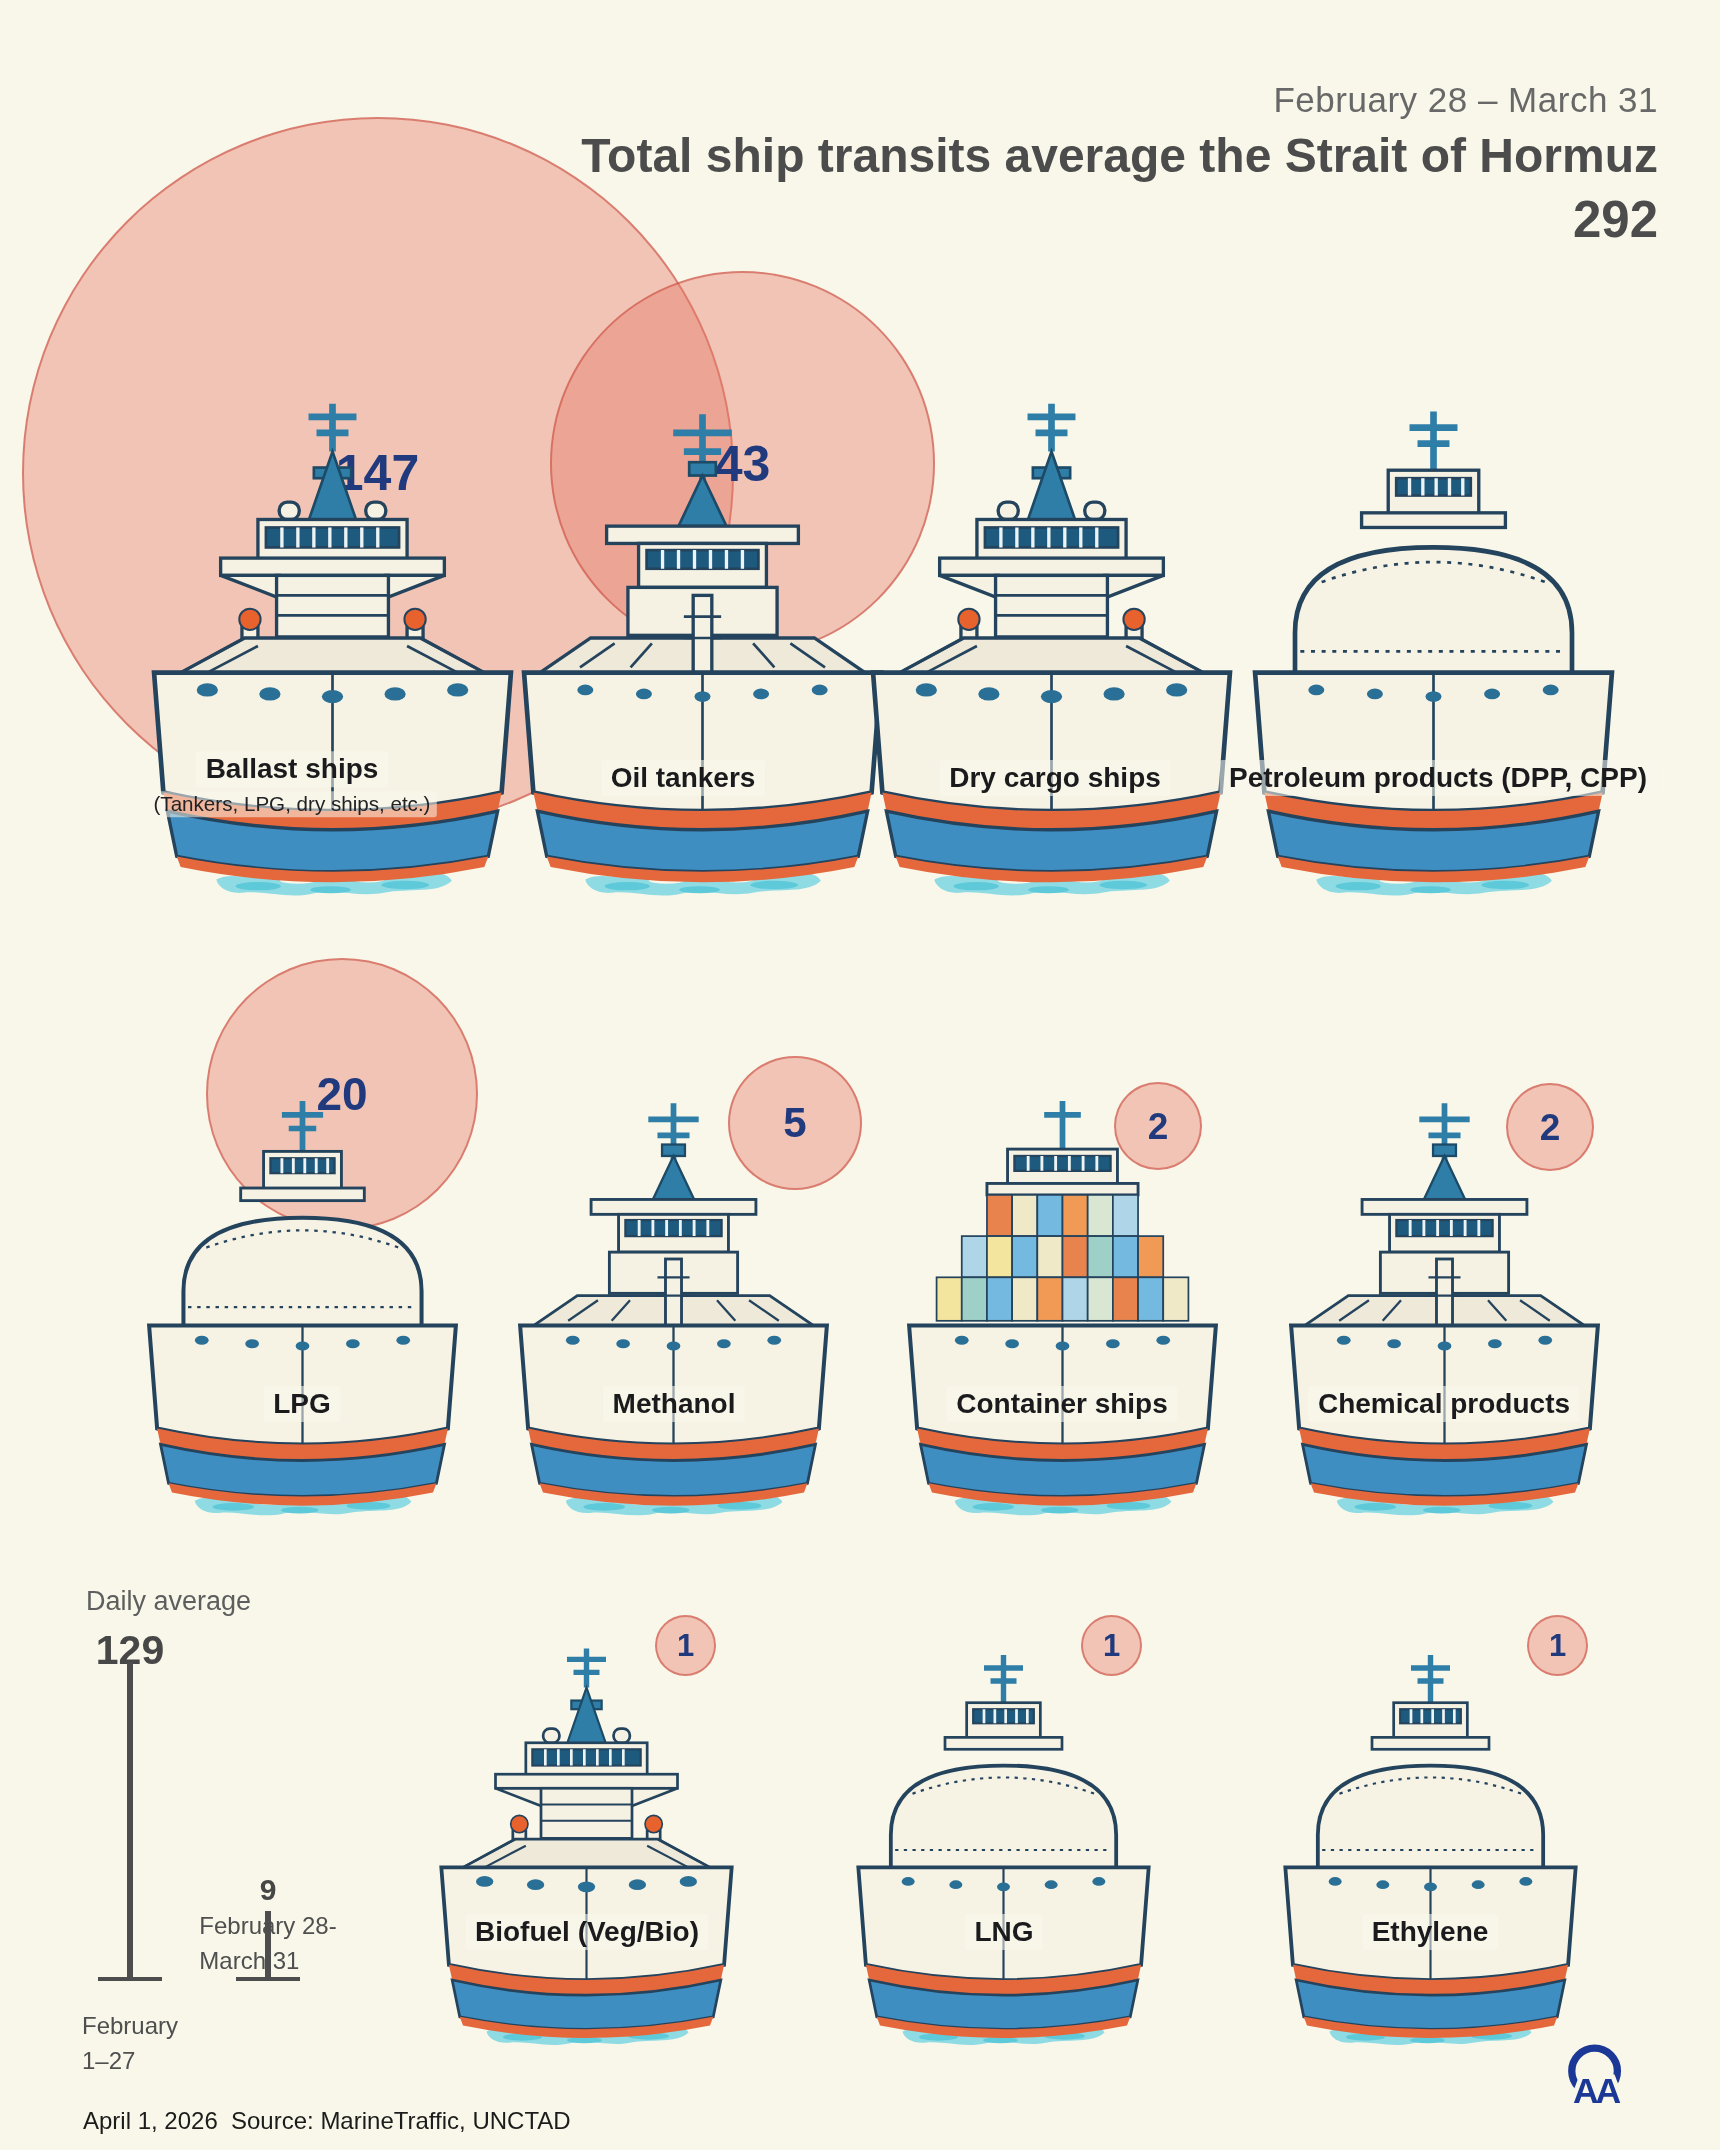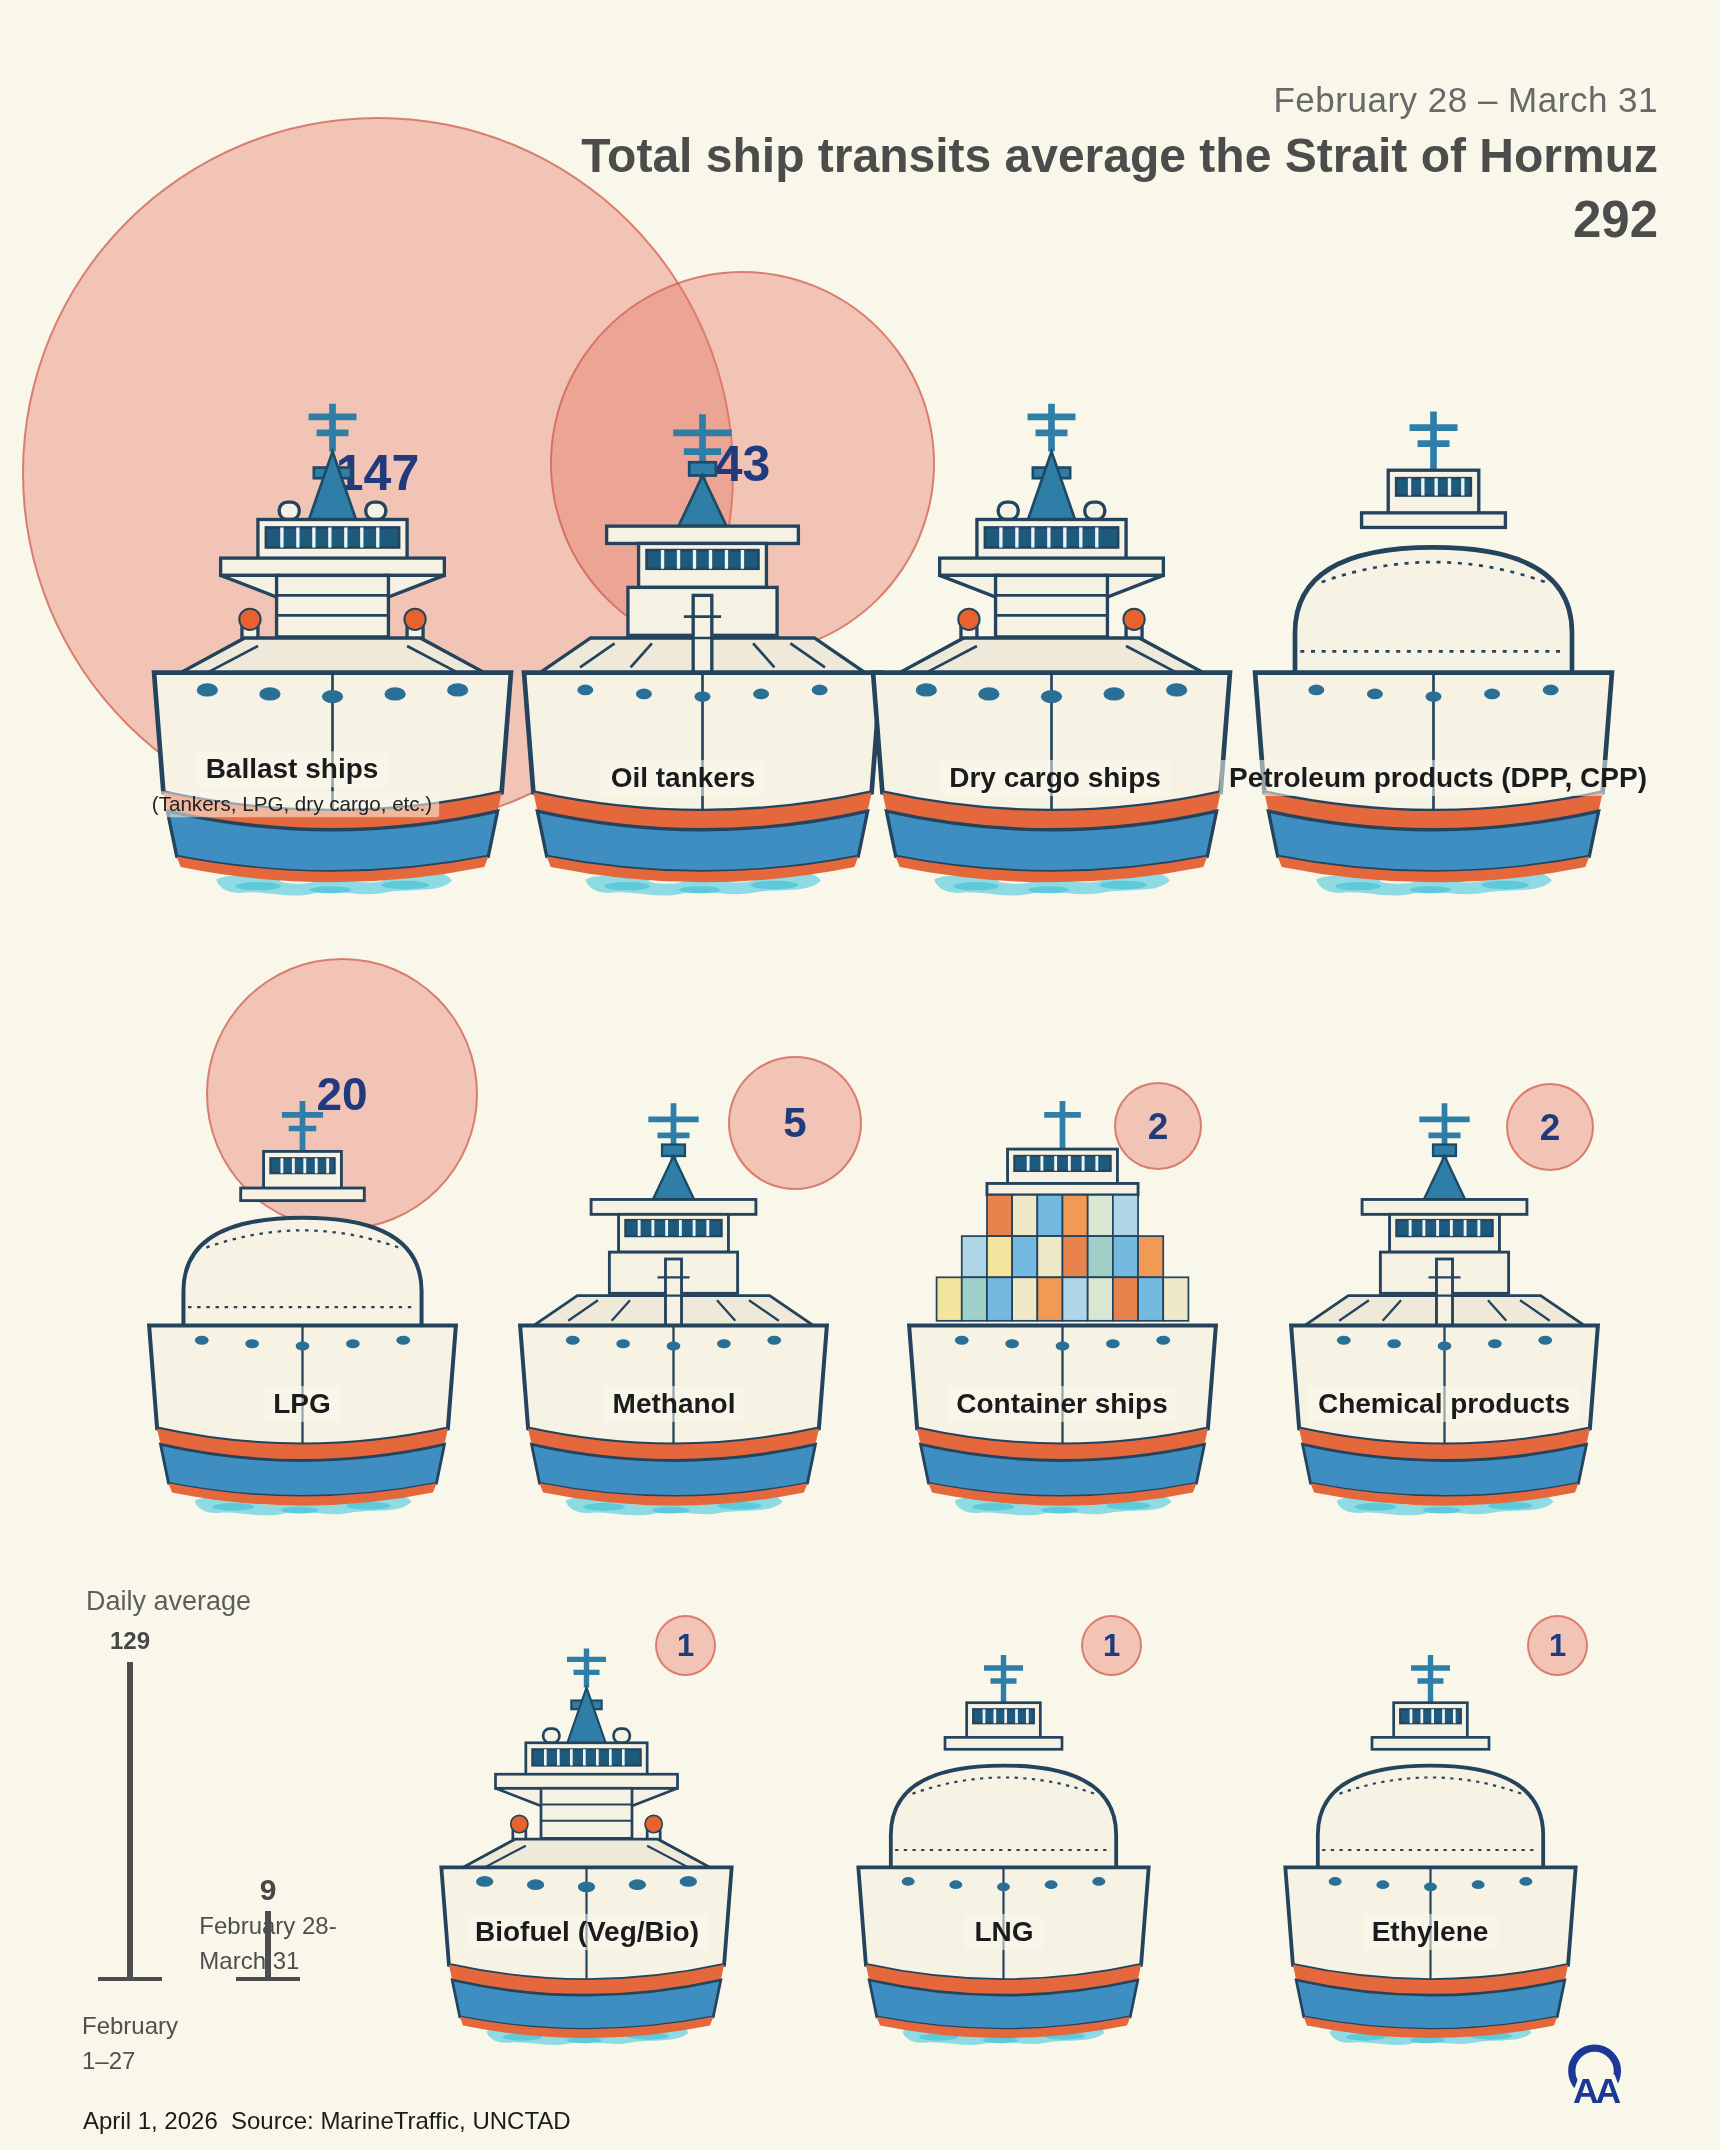--- a/index.html
+++ b/index.html
@@ -382,35 +382,35 @@
       </svg>
     </div>
   <div class="ship" style="left:1268px;top:1635px;width:325px;height:421px;">
       <svg preserveAspectRatio="xMidYMax meet" viewBox="0 0 680 880" width="325" height="421">
         <use href="#sym-gas"></use>
       </svg>
     </div>
 
   <div class="lbl" style="left:292px;top:784px;">
     <span class="main">Ballast ships</span>
-    <span class="sub">(Tankers, LPG, dry cargo, etc.)</span>
+    <span class="sub">(Tankers, LPG, dry ships, etc.)</span>
   </div>
   <div class="lbl" style="left:683px;top:778px;"><span class="main">Oil tankers</span></div>
   <div class="lbl" style="left:1055px;top:778px;"><span class="main">Dry cargo ships</span></div>
   <div class="lbl" style="left:1438px;top:778px;"><span class="main">Petroleum products (DPP, CPP)</span></div>
   <div class="lbl" style="left:302px;top:1404px;"><span class="main">LPG</span></div>
   <div class="lbl" style="left:674px;top:1404px;"><span class="main">Methanol</span></div>
   <div class="lbl" style="left:1062px;top:1404px;"><span class="main">Container ships</span></div>
   <div class="lbl" style="left:1444px;top:1404px;"><span class="main">Chemical products</span></div>
   <div class="lbl" style="left:587px;top:1932px;"><span class="main">Biofuel (Veg/Bio)</span></div>
   <div class="lbl" style="left:1004px;top:1932px;"><span class="main">LNG</span></div>
   <div class="lbl" style="left:1430px;top:1932px;"><span class="main">Ethylene</span></div>
 
   <div class="lg-title">Daily average</div>
-  <div class="lg-val" style="left:130px;top:1627px;font-size:24px;">129</div>
+  <div class="lg-val" style="left:130px;top:1627px;font-size:41px;">129</div>
   <div class="lg-bar" style="left:127px;top:1662px;width:5.7px;height:315px;"></div>
   <div class="lg-base" style="left:98px;top:1977px;width:64px;"></div>
   <div class="lg-lab" style="left:130px;top:2000px;">
     <span>February</span>
     <span>1–27</span>
   </div>
   <div class="lg-val" style="left:268px;top:1873px;font-size:30px;">9</div>
   <div class="lg-bar" style="left:265px;top:1911px;width:5.7px;height:66px;"></div>
   <div class="lg-base" style="left:236px;top:1977px;width:64px;"></div>
   <div class="lg-lab" style="left:268px;top:1900px;">

